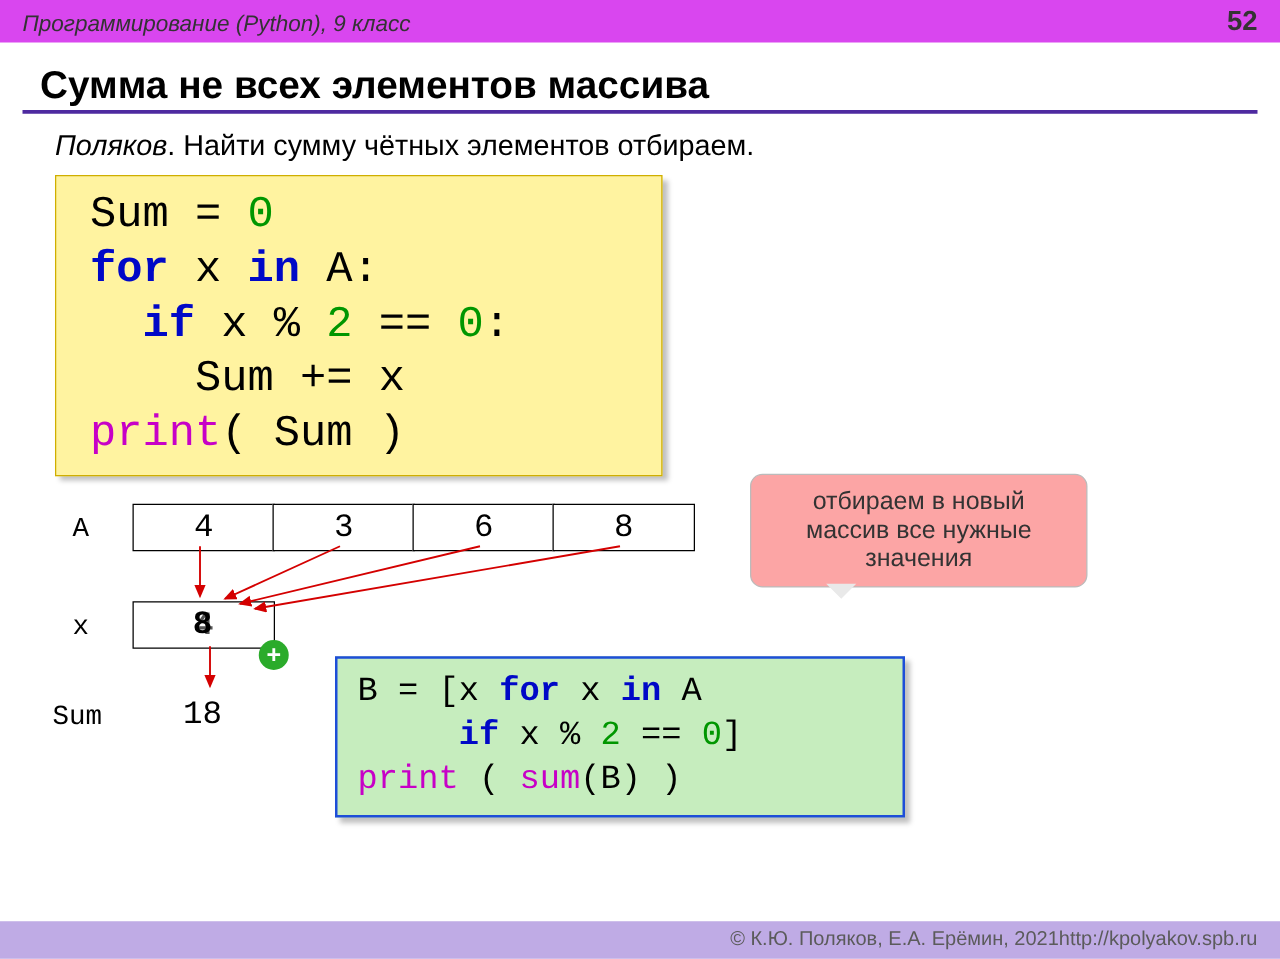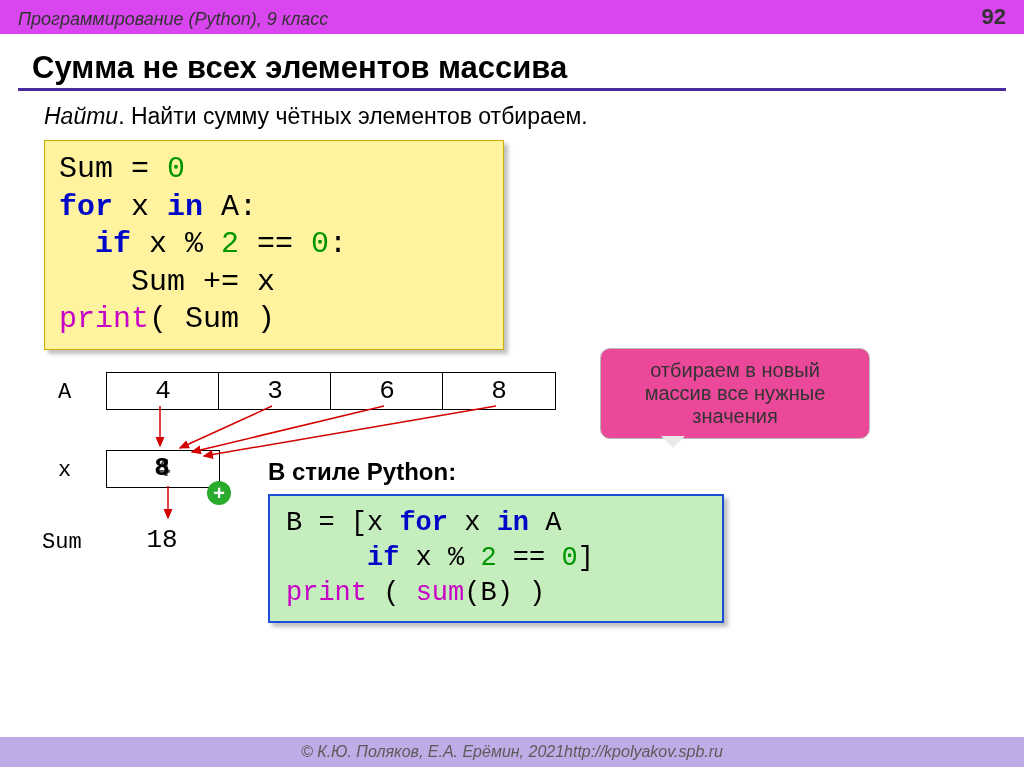--- a/index.html
+++ b/index.html
@@ -2,48 +2,48 @@
 <html><head>
 <meta charset="utf-8">
 <style>
   html,body{margin:0;padding:0;width:1024px;height:767px;font-family:Arial,Helvetica,sans-serif;background:#fff;overflow:hidden}
   .header{background:#d946ef;padding:4px 18px;display:flex;justify-content:space-between;align-items:flex-end;font-style:italic;color:#333;font-size:18px}
   .header .pg{font-weight:bold;font-size:22px;font-style:normal}
   .title{font-size:31px;font-weight:bold;color:#000;margin:16px 0 2px 32px}
   .hr{height:3px;background:#4e2aa0;margin:0 18px 12px 18px}
   .task{font-size:23px;margin:0 0 10px 44px}
   .task .label{font-style:italic}
-  .codebox{margin-left:44px;background:#fff3a0;border:1px solid #cfae00;box-shadow:4px 4px 4px rgba(0,0,0,.25);padding:10px 14px;font-family:"Courier New",monospace;font-size:30px;line-height:1.25;width:430px;white-space:pre}
+  .codebox{margin-left:44px;background:#fff3a0;border:1px solid #cfae00;box-shadow:4px 4px 4px rgba(0,0,0,.25);padding:10px 27px;font-family:"Courier New",monospace;font-size:35px;line-height:1.25;width:430px;white-space:pre}
   .kw{color:#0008c7;font-weight:bold}
   .num{color:#009600}
   .fn{color:#c700c7}
   .diagram{position:relative;height:290px;margin-top:18px}
   .rowlbl{position:absolute;font-family:"Courier New",monospace;font-size:22px}
   .cell{position:absolute;border:1px solid #000;background:#fff;text-align:center;font-family:"Courier New",monospace;font-size:26px;padding:3px 0}
   .plusicon{position:absolute;width:24px;height:24px;border-radius:50%;background:#2bab2b;color:#fff;font-weight:bold;font-size:20px;line-height:24px;text-align:center}
-  .callout{position:absolute;background:#ec4899;border:1px solid #bbb;border-radius:10px;padding:10px 14px;font-size:20px;text-align:center;color:#333;width:240px}
+  .callout{position:absolute;background:#fca5a5;border:1px solid #bbb;border-radius:10px;padding:10px 14px;font-size:20px;text-align:center;color:#333;width:240px}
   .callout::after{content:"";position:absolute;left:60px;bottom:-22px;border:12px solid transparent;border-top-color:#e9e9e9}
   .sublabel{position:absolute;font-size:24px;font-weight:bold;color:#000}
   .codebox2{position:absolute;background:#c6edbe;border:2px solid #1d4ed8;box-shadow:4px 4px 4px rgba(0,0,0,.25);padding:10px 16px;font-family:"Courier New",monospace;font-size:27px;line-height:1.3;white-space:pre}
   svg.arrows{position:absolute;left:0;top:0;pointer-events:none}
-  .footer{position:absolute;left:0;right:0;bottom:0;background:#bfabe5;padding:6px 18px;display:flex;justify-content:center;font-style:italic;color:#5b5b5b;font-size:16px}
+  .footer{position:absolute;left:0;right:0;bottom:0;background:#bfabe5;padding:6px 18px;display:flex;justify-content:flex-end;color:#5b5b5b;font-size:16px}
 </style>
 </head>
 <body>
 
 <div class="header">
   <span>Программирование (Python), 9 класс</span>
-  <span class="pg">92</span>
+  <span class="pg">52</span>
 </div>
 
 <div class="title">Сумма не всех элементов массива</div>
 <div class="hr"></div>
 
 <div class="task">
-  <span class="label">Найти</span><span>. Найти сумму чётных элементов отбираем.</span>
+  <span class="label">Поляков</span><span>. Найти сумму чётных элементов отбираем.</span>
 </div>
 
 <div class="codebox"><span>Sum = </span><span class="num">0</span>
 <span class="kw">for</span><span> x </span><span class="kw">in</span><span> A:</span>
 <span class="kw">  if</span><span> x % </span><span class="num">2</span><span> == </span><span class="num">0</span><span>:</span>
 <span>    Sum += x</span>
 <span class="fn">print</span><span>( Sum )</span></div>
 
 <div class="diagram">
   <span class="rowlbl" style="left:58px;top:12px">A</span>
@@ -69,21 +69,20 @@
       </defs>
     <line x1="160" y1="38" x2="160" y2="78" stroke="#d40000" stroke-width="1.5" marker-end="url(#ah)"></line>
     <line x1="272" y1="38" x2="180" y2="80" stroke="#d40000" stroke-width="1.5" marker-end="url(#ah)"></line>
     <line x1="384" y1="38" x2="192" y2="84" stroke="#d40000" stroke-width="1.5" marker-end="url(#ah)"></line>
     <line x1="496" y1="38" x2="204" y2="88" stroke="#d40000" stroke-width="1.5" marker-end="url(#ah)"></line>
     <line x1="168" y1="118" x2="168" y2="150" stroke="#d40000" stroke-width="1.5" marker-end="url(#ah)"></line>
   </svg>
 
   <div class="callout" style="left:600px;top:-20px">отбираем в новый массив все нужные значения</div>
 
-  <div class="sublabel" style="left:268px;top:90px">В стиле Python:</div>
 
   <div class="codebox2" style="left:268px;top:126px;width:420px"><span>B = [x </span><span class="kw">for</span><span> x </span><span class="kw">in</span><span> A</span>
 <span class="kw">     if</span><span> x % </span><span class="num">2</span><span> == </span><span class="num">0</span><span>]</span>
 <span class="fn">print</span><span> ( </span><span class="fn">sum</span><span>(B) )</span></div>
 </div>
 
 <div class="footer">
   <span>© К.Ю. Поляков, Е.А. Ерёмин, 2021</span>
   <span>http://kpolyakov.spb.ru</span>
 </div>

